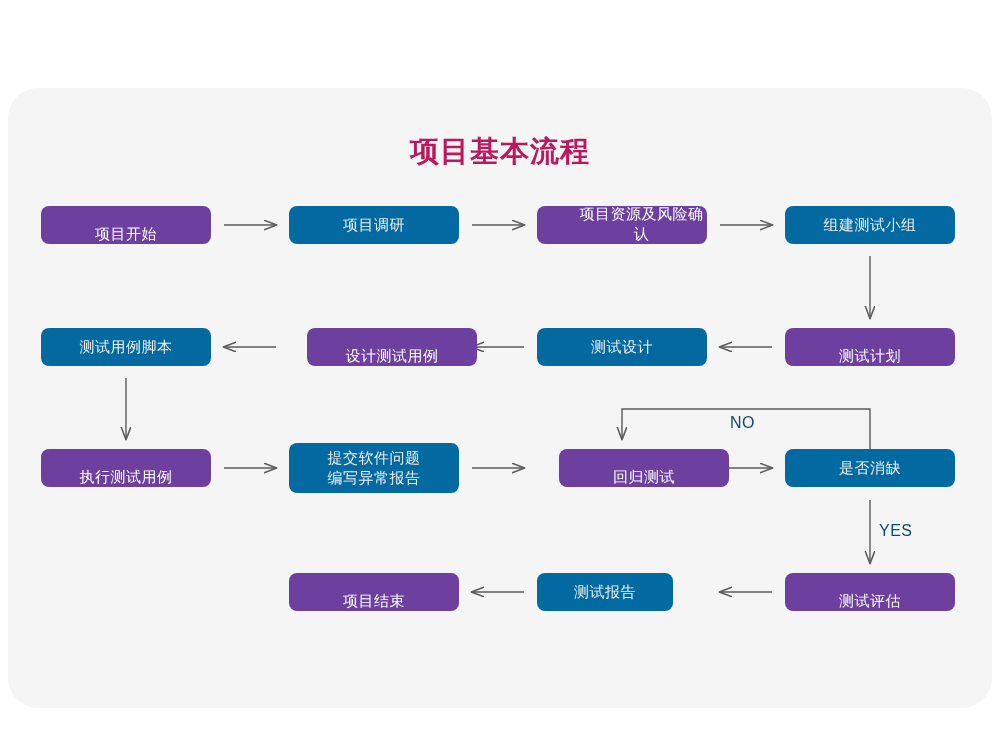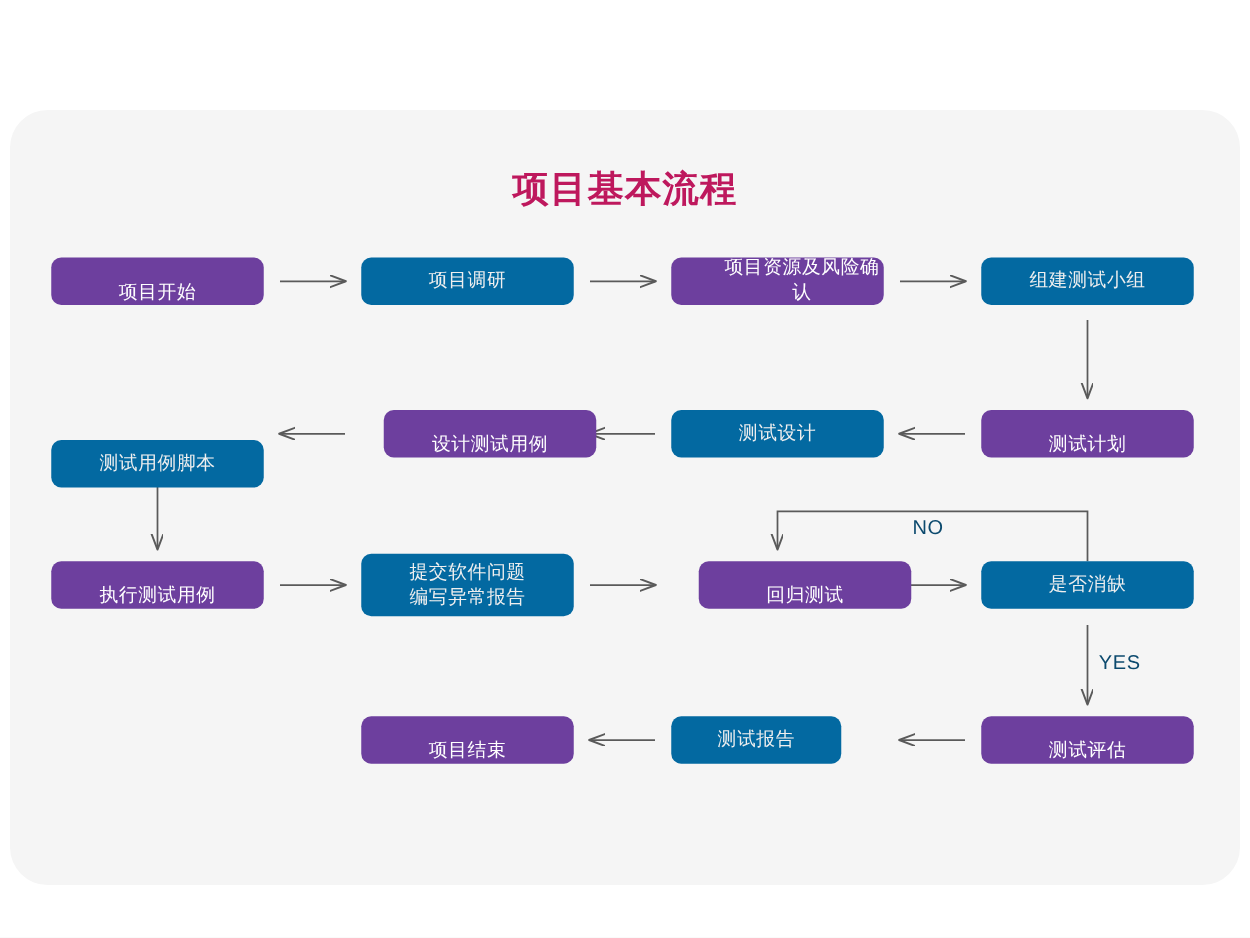--- a/index.html
+++ b/index.html
@@ -143,21 +143,21 @@
   </div>
 
   <div class="node purple" style="left:537px; top:206px; width:170px; height:38px;padding-left:39px;">
     <span class="lbl">项目资源及风险确认</span>
   </div>
 
   <div class="node gray" style="left:785px; top:206px; width:170px; height:38px;">
     <span class="lbl">组建测试小组</span>
   </div>
 
-  <div class="node gray" style="left:41px;  top:328px; width:170px; height:38px;margin-top:24px;">
+  <div class="node gray" style="left:41px;  top:328px; width:170px; height:38px;">
     <span class="lbl">测试用例脚本</span>
   </div>
 
   <div class="node purple" style="left:307px; top:328px; width:170px; height:38px;">
     <span class="lbl">设计测试用例</span>
   </div>
 
   <div class="node gray" style="left:537px; top:328px; width:170px; height:38px;align-items:center;">
     <span class="lbl">测试设计</span>
   </div>

